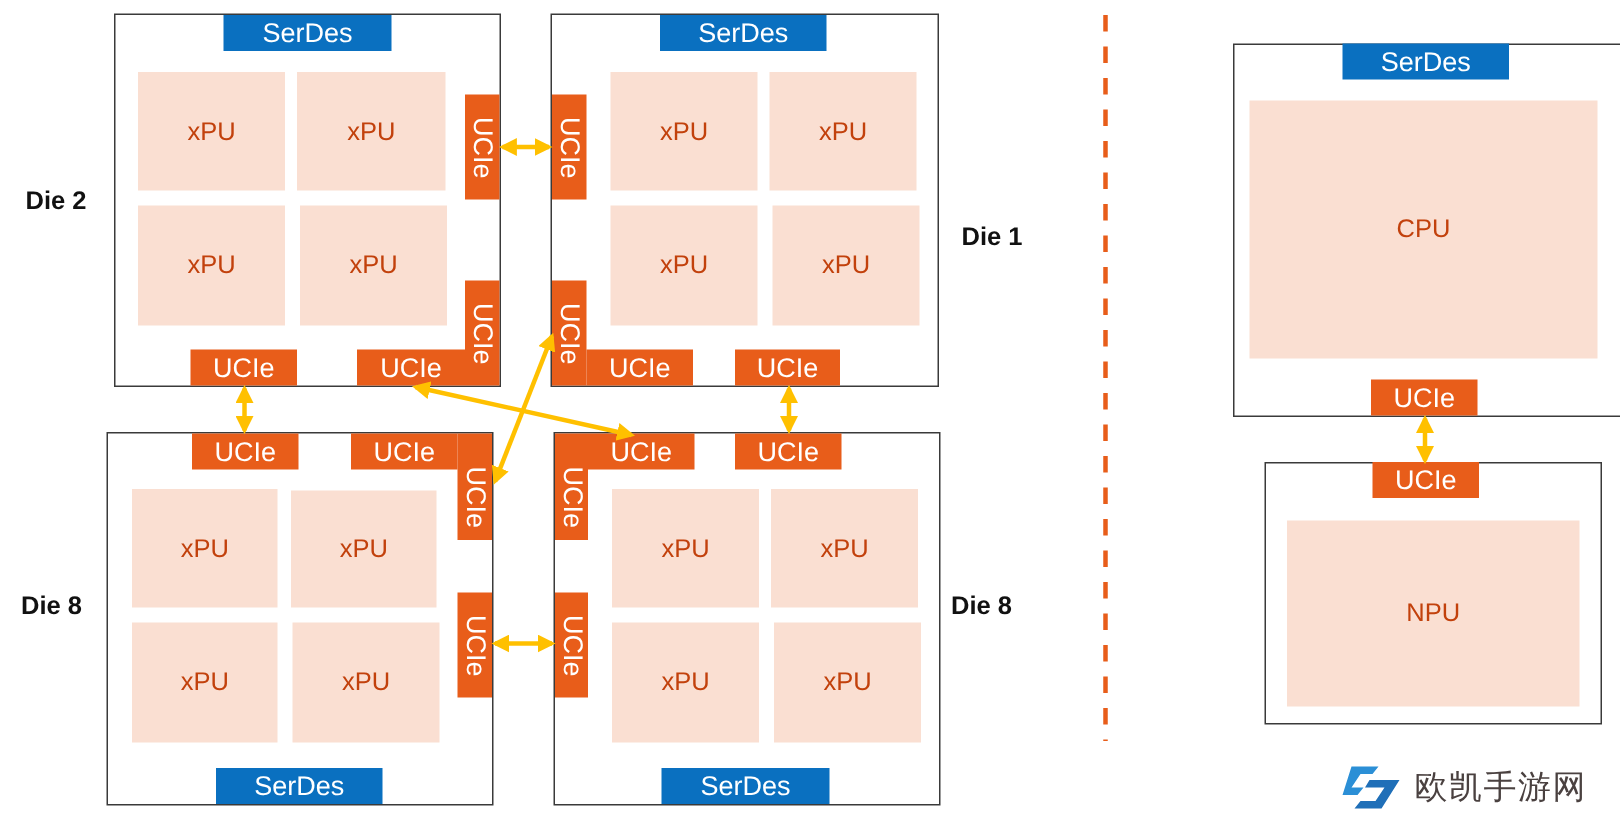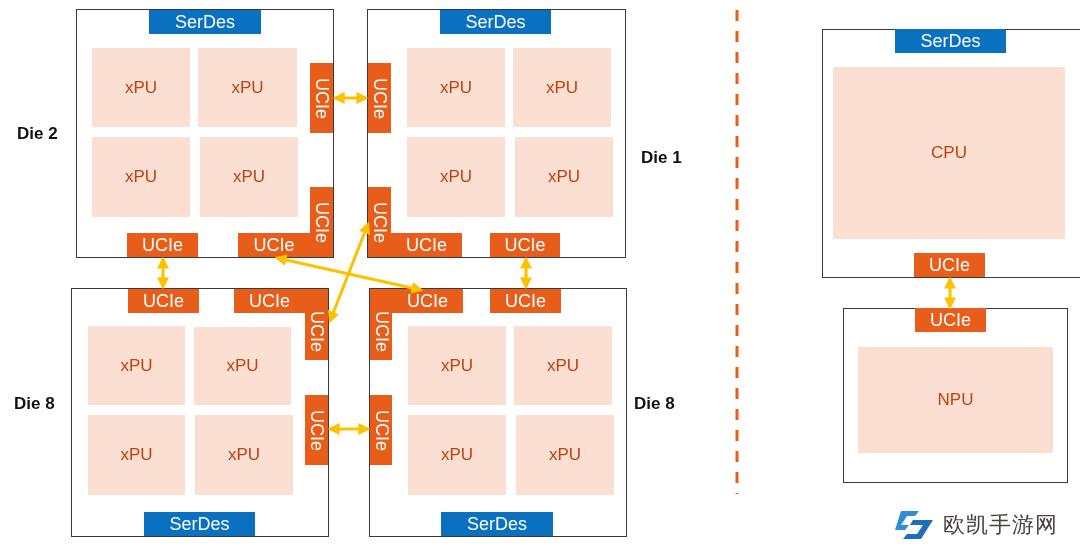--- a/index.html
+++ b/index.html
@@ -84,21 +84,21 @@
 <div class="blk core" style="left:516px;top:415px;width:98px;height:80px;">xPU</div>
 <div class="blk serdes" style="left:441px;top:512px;width:112px;height:24px;">SerDes</div>
 
 <div class="die" style="left:822px;top:29px;width:259px;height:249px;"></div>
 <div class="blk serdes" style="left:895px;top:29px;width:111px;height:24px;">SerDes</div>
 <div class="blk core" style="left:833px;top:67px;width:232px;height:172px;">CPU</div>
 <div class="blk ucie" style="left:914px;top:253px;width:71px;height:24px;">UCIe</div>
 
 <div class="die" style="left:843px;top:308px;width:225px;height:175px;"></div>
 <div class="blk ucie" style="left:915px;top:308px;width:71px;height:24px;">UCIe</div>
-<div class="blk core" style="left:858px;top:347px;width:195px;height:106px;">NPU</div>
+<div class="blk core" style="left:858px;top:347px;width:195px;height:124px;">NPU</div>
 
 <svg class="overlay" width="1080" height="553">
   <defs>
     <marker id="ah" viewBox="0 0 10 10" refX="8" refY="5" markerWidth="4" markerHeight="4" orient="auto-start-reverse">
       <path d="M0,0 L10,5 L0,10 z" fill="#ffc000"></path>
     </marker>
   </defs>
   <line x1="737" y1="10" x2="737" y2="494" stroke="#e85d1a" stroke-width="3" stroke-dasharray="11,10"></line>
   <line x1="335" y1="98" x2="366" y2="98" stroke="#ffc000" stroke-width="3" marker-start="url(#ah)" marker-end="url(#ah)"></line>
   <line x1="330" y1="429" x2="368" y2="429" stroke="#ffc000" stroke-width="3" marker-start="url(#ah)" marker-end="url(#ah)"></line>

